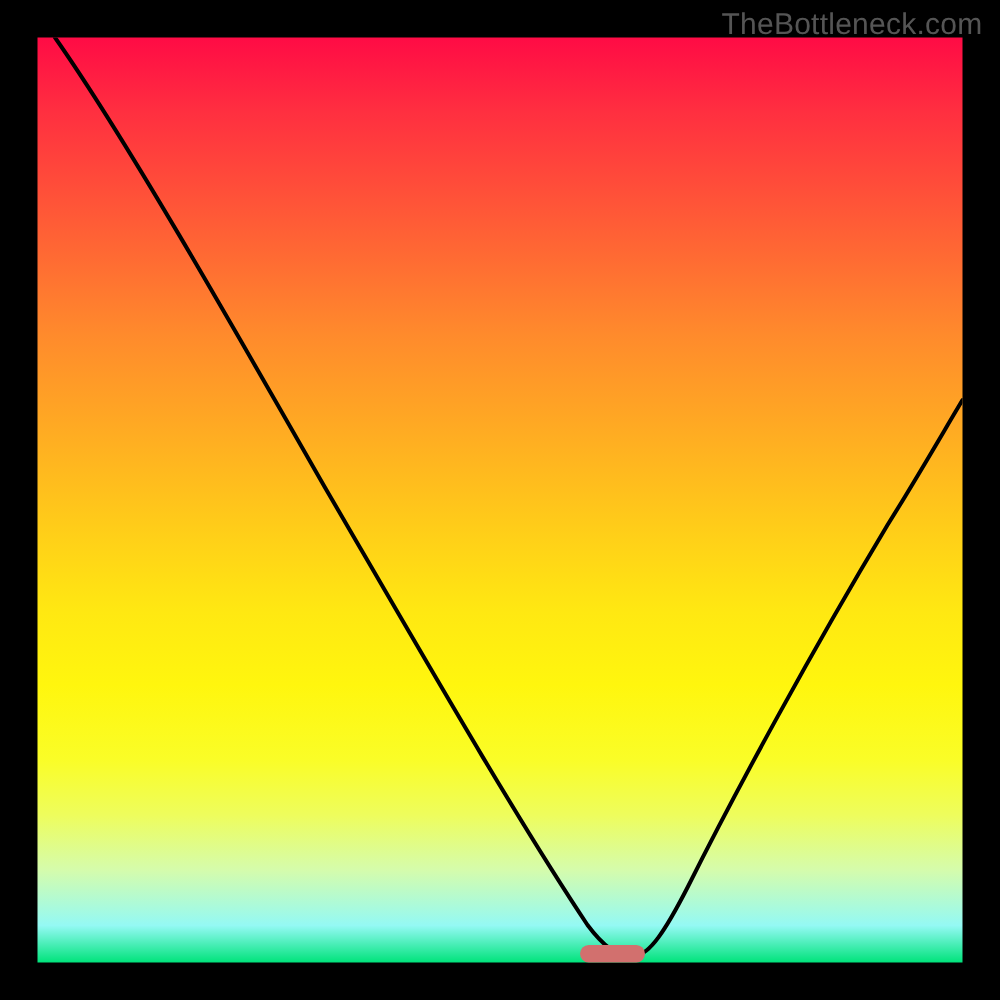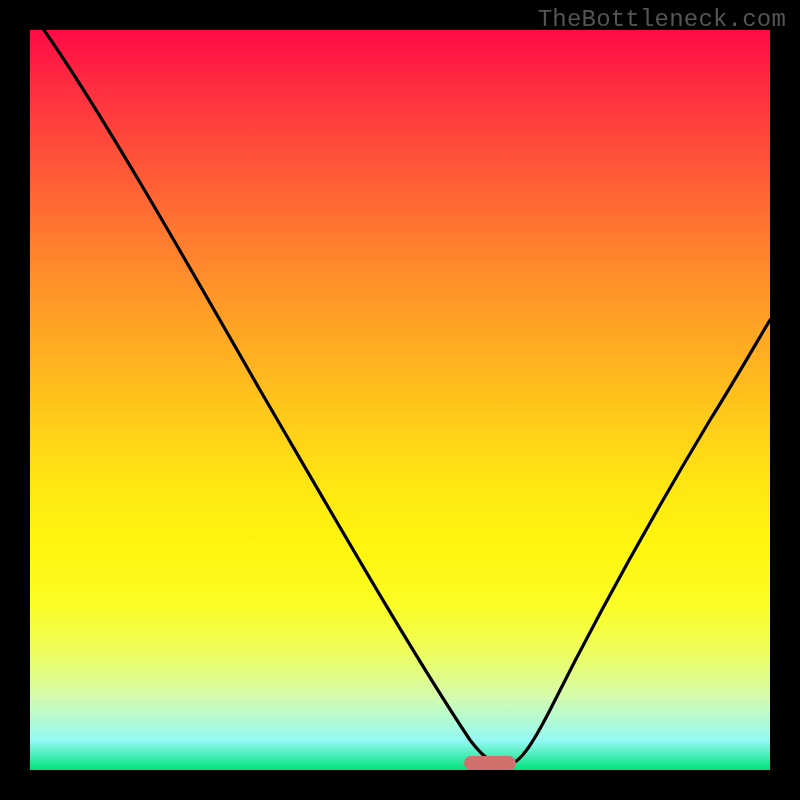--- a/index.html
+++ b/index.html
@@ -13,21 +13,21 @@
   .frame {
     position: relative;
     width: 800px;
     height: 800px;
     background: #000;
   }
   .watermark {
     position: absolute;
     top: 6px;
     right: 14px;
-    font-family: Liberation Mono, monospace;
+    font-family: Liberation Sans, sans-serif;
     font-size: 24px;
     font-weight: 500;
     color: #555555;
     letter-spacing: 0.2px;
     z-index: 10;
   }
   .plot {
     position: absolute;
     left: 30px;
     top: 30px;

